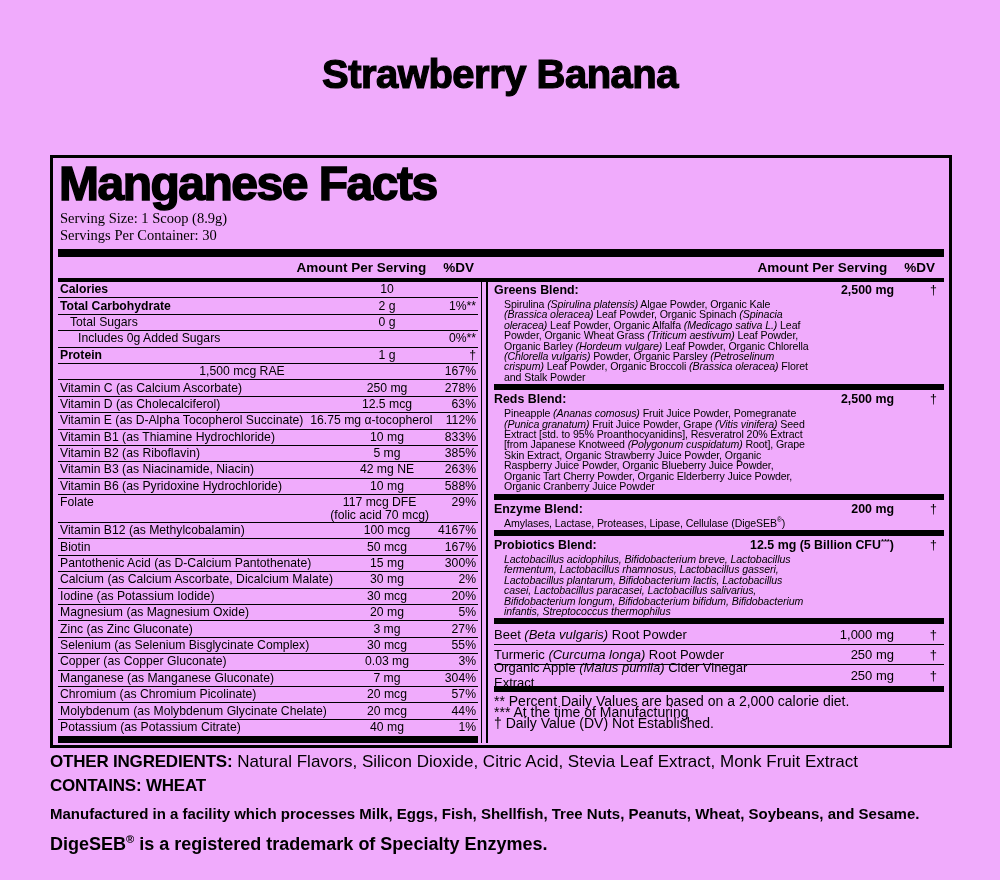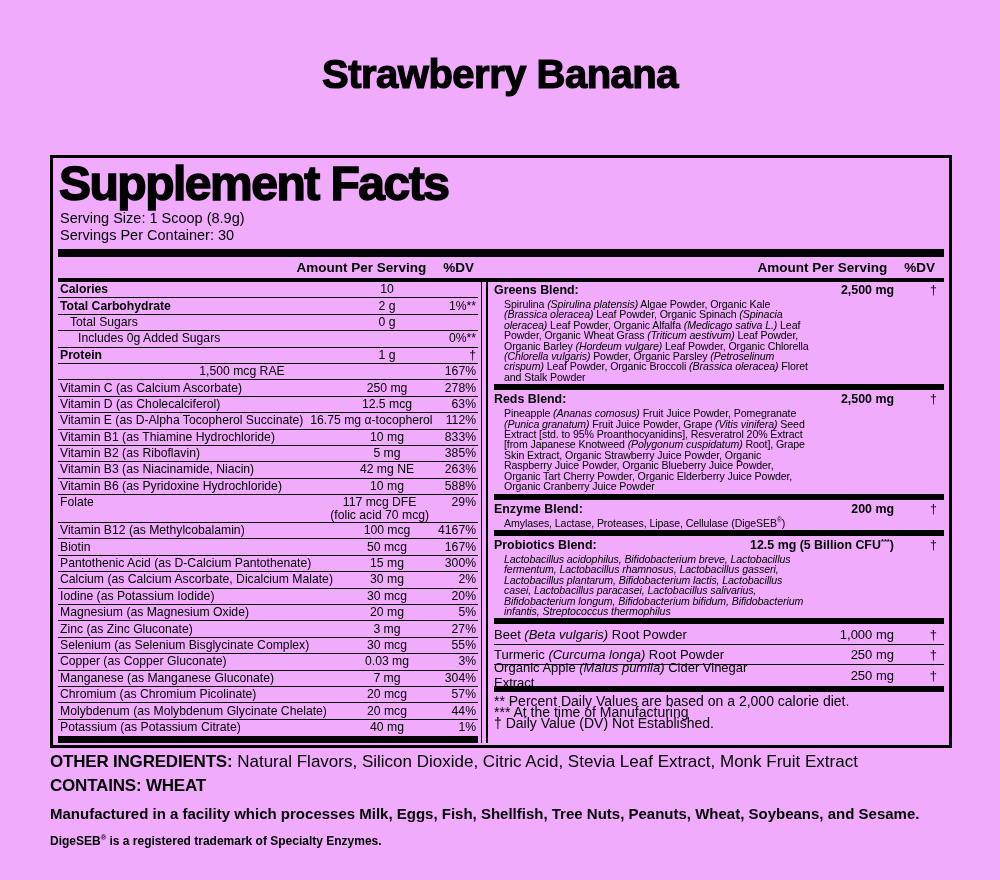--- a/index.html
+++ b/index.html
@@ -20,21 +20,21 @@
 
   
   .facts-box {
     position:absolute; left:50px; top:155px; width:902px; height:593px;
     border:3px solid #000; padding:2px 5px 0 5px; overflow:hidden;
   }
   .sf-title {
     font-size:48px; font-weight:bold; line-height:46px; letter-spacing:-1.5px;
     -webkit-text-stroke:1.5px #000; margin:1px 0 3px 1px; white-space:nowrap;
   }
-  .serving-line { font-size:14.5px; line-height:17px; margin-left:2px; }
+  .serving-line { font-size:14.5px; line-height:17px; margin-left:2px;font-family:Liberation Serif, serif; }
 
   .bar { background:#000; }
   .bar-thick { height:8px; margin-top:5px; }
   .bar-med   { height:4px; }
 
   .header-row { display:flex; height:21px; align-items:center; font-weight:bold; font-size:13.5px; }
   .hleft  { width:424px; display:flex; justify-content:flex-end; gap:17px; padding-right:8px; }
   .hgap   { width:9px; }
   .hright { flex:1; display:flex; justify-content:flex-end; gap:17px; padding-right:9px; }
 
@@ -73,31 +73,31 @@
   .brow .bamt { width:130px; }
 
   .footnotes { font-size:14px; line-height:10.6px; padding-top:3px; }
 
   
   .foot-line { position:absolute; left:50px; width:905px; }
   .other   { top:752px; font-size:17px; }
   .other b { letter-spacing:-0.2px; }
   .contains{ top:776px; font-size:17px; font-weight:bold; letter-spacing:-0.2px; }
   .facility{ top:805px; font-size:15px; font-weight:bold; }
-  .tmark   { top:834px; font-size:12px; font-weight:bold; }
+  .tmark   { top:834px; font-size:18px; font-weight:bold; }
 </style>
 </head>
 <body>
 
 <div class="page">
 
   <div class="flavor-title">Strawberry Banana</div>
 
   <div class="facts-box">
-    <div class="sf-title">Supplement Facts</div>
+    <div class="sf-title">Manganese Facts</div>
     <div class="serving-line">Serving Size: 1 Scoop (8.9g)</div>
     <div class="serving-line">Servings Per Container: 30</div>
 
     <div class="bar bar-thick"></div>
 
     <div class="header-row">
       <div class="hleft">
         <span>Amount Per Serving</span>
         <span>%DV</span>
       </div>

